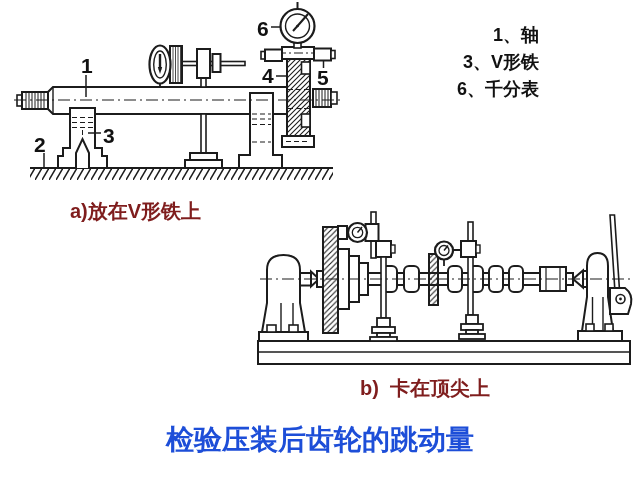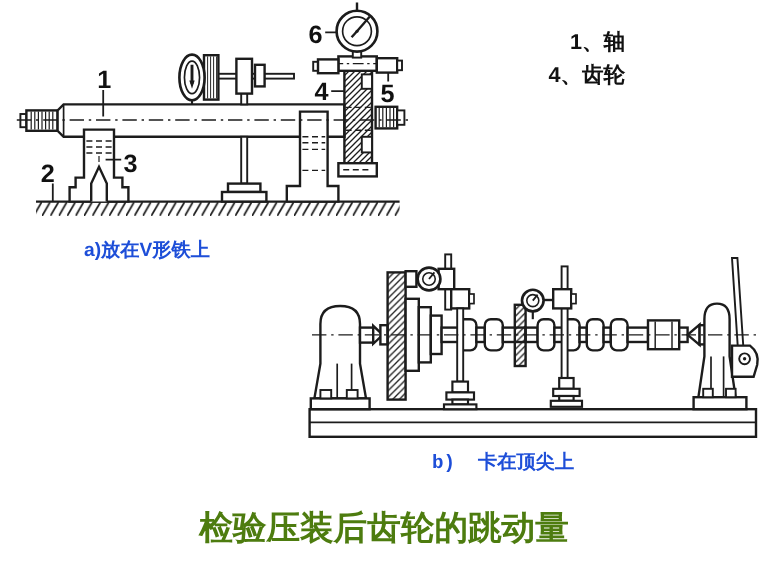--- a/index.html
+++ b/index.html
@@ -9,24 +9,24 @@
     font-family:"Liberation Sans","DejaVu Sans",sans-serif;
     color:#111;
   }
   .abs{position:absolute;}
   svg text{
     font-family:"Liberation Sans","DejaVu Sans",sans-serif;
     font-weight:700;
     fill:#111;
   }
   .caption{
-    font-size:16px;font-weight:700;color:#1d4ed8;white-space:pre;
+    font-size:20px;font-weight:700;color:#7f1d1d;white-space:pre;
   }
   #caption-a{left:70px;top:198px;}
-  #caption-b{left:360px;top:375px;font-family:Liberation Mono, monospace;}
+  #caption-b{left:360px;top:375px;}
   #legend{
     left:454px;top:22px;font-size:18px;font-weight:700;line-height:27px;text-align:right;
   }
   .legend-row{white-space:pre;}
   .legend-num{display:inline-block;min-width:13px;}
   #main-title{
     left:148px;top:421px;width:344px;text-align:center;
     font-size:28px;font-weight:700;white-space:nowrap;
     color:#ED7D1A;
   }
@@ -175,21 +175,22 @@
     <text x="262" y="83">4</text>
     <text x="317" y="85">5</text>
     <text x="257" y="36">6</text>
   </g>
 </svg>
 
 <div class="abs caption" id="caption-a">a)放在V形铁上</div>
 
 <div class="abs" id="legend">
   <div class="legend-row"><span class="legend-num">1</span><span>、</span><span>轴</span></div>
-  <div class="legend-row"><span class="legend-num">4</span><span>、</span><span>齿轮</span></div>
+  <div class="legend-row"><span class="legend-num">3</span><span>、</span><span>V形铁</span></div>
+  <div class="legend-row"><span class="legend-num">6</span><span>、</span><span>千分表</span></div>
 </div>
 
 <svg class="abs" style="left:230px;top:205px;" width="405" height="165" viewBox="230 205 405 165">
   <defs>
     <pattern id="hatchB" patternUnits="userSpaceOnUse" width="5.5" height="5.5">
       <path d="M-1,6.5 L6.5,-1 M-1,1 L1,-1 M4.5,6.5 L6.5,4.5" stroke="#1c1c1c" stroke-width="1.1" fill="none"></path>
     </pattern>
   </defs>
 
   <g stroke="#1c1c1c" fill="none" stroke-width="2">
@@ -291,13 +292,13 @@
         <circle cx="620.5" cy="299" r="1.4" fill="#1c1c1c" stroke="none"></circle>
       </g>
     </g>
 
     <line x1="260" y1="279" x2="633" y2="279" stroke-width="1.1" stroke-dasharray="12 4 2 4"></line>
   </g>
 </svg>
 
 <div class="abs caption" id="caption-b">b)  卡在顶尖上</div>
 
-<div class="abs" id="main-title" style="color: #4d7c0f;">检验压装后齿轮的跳动量</div>
+<div class="abs" id="main-title" style="color: #1d4ed8;">检验压装后齿轮的跳动量</div>
 
 </body></html>

